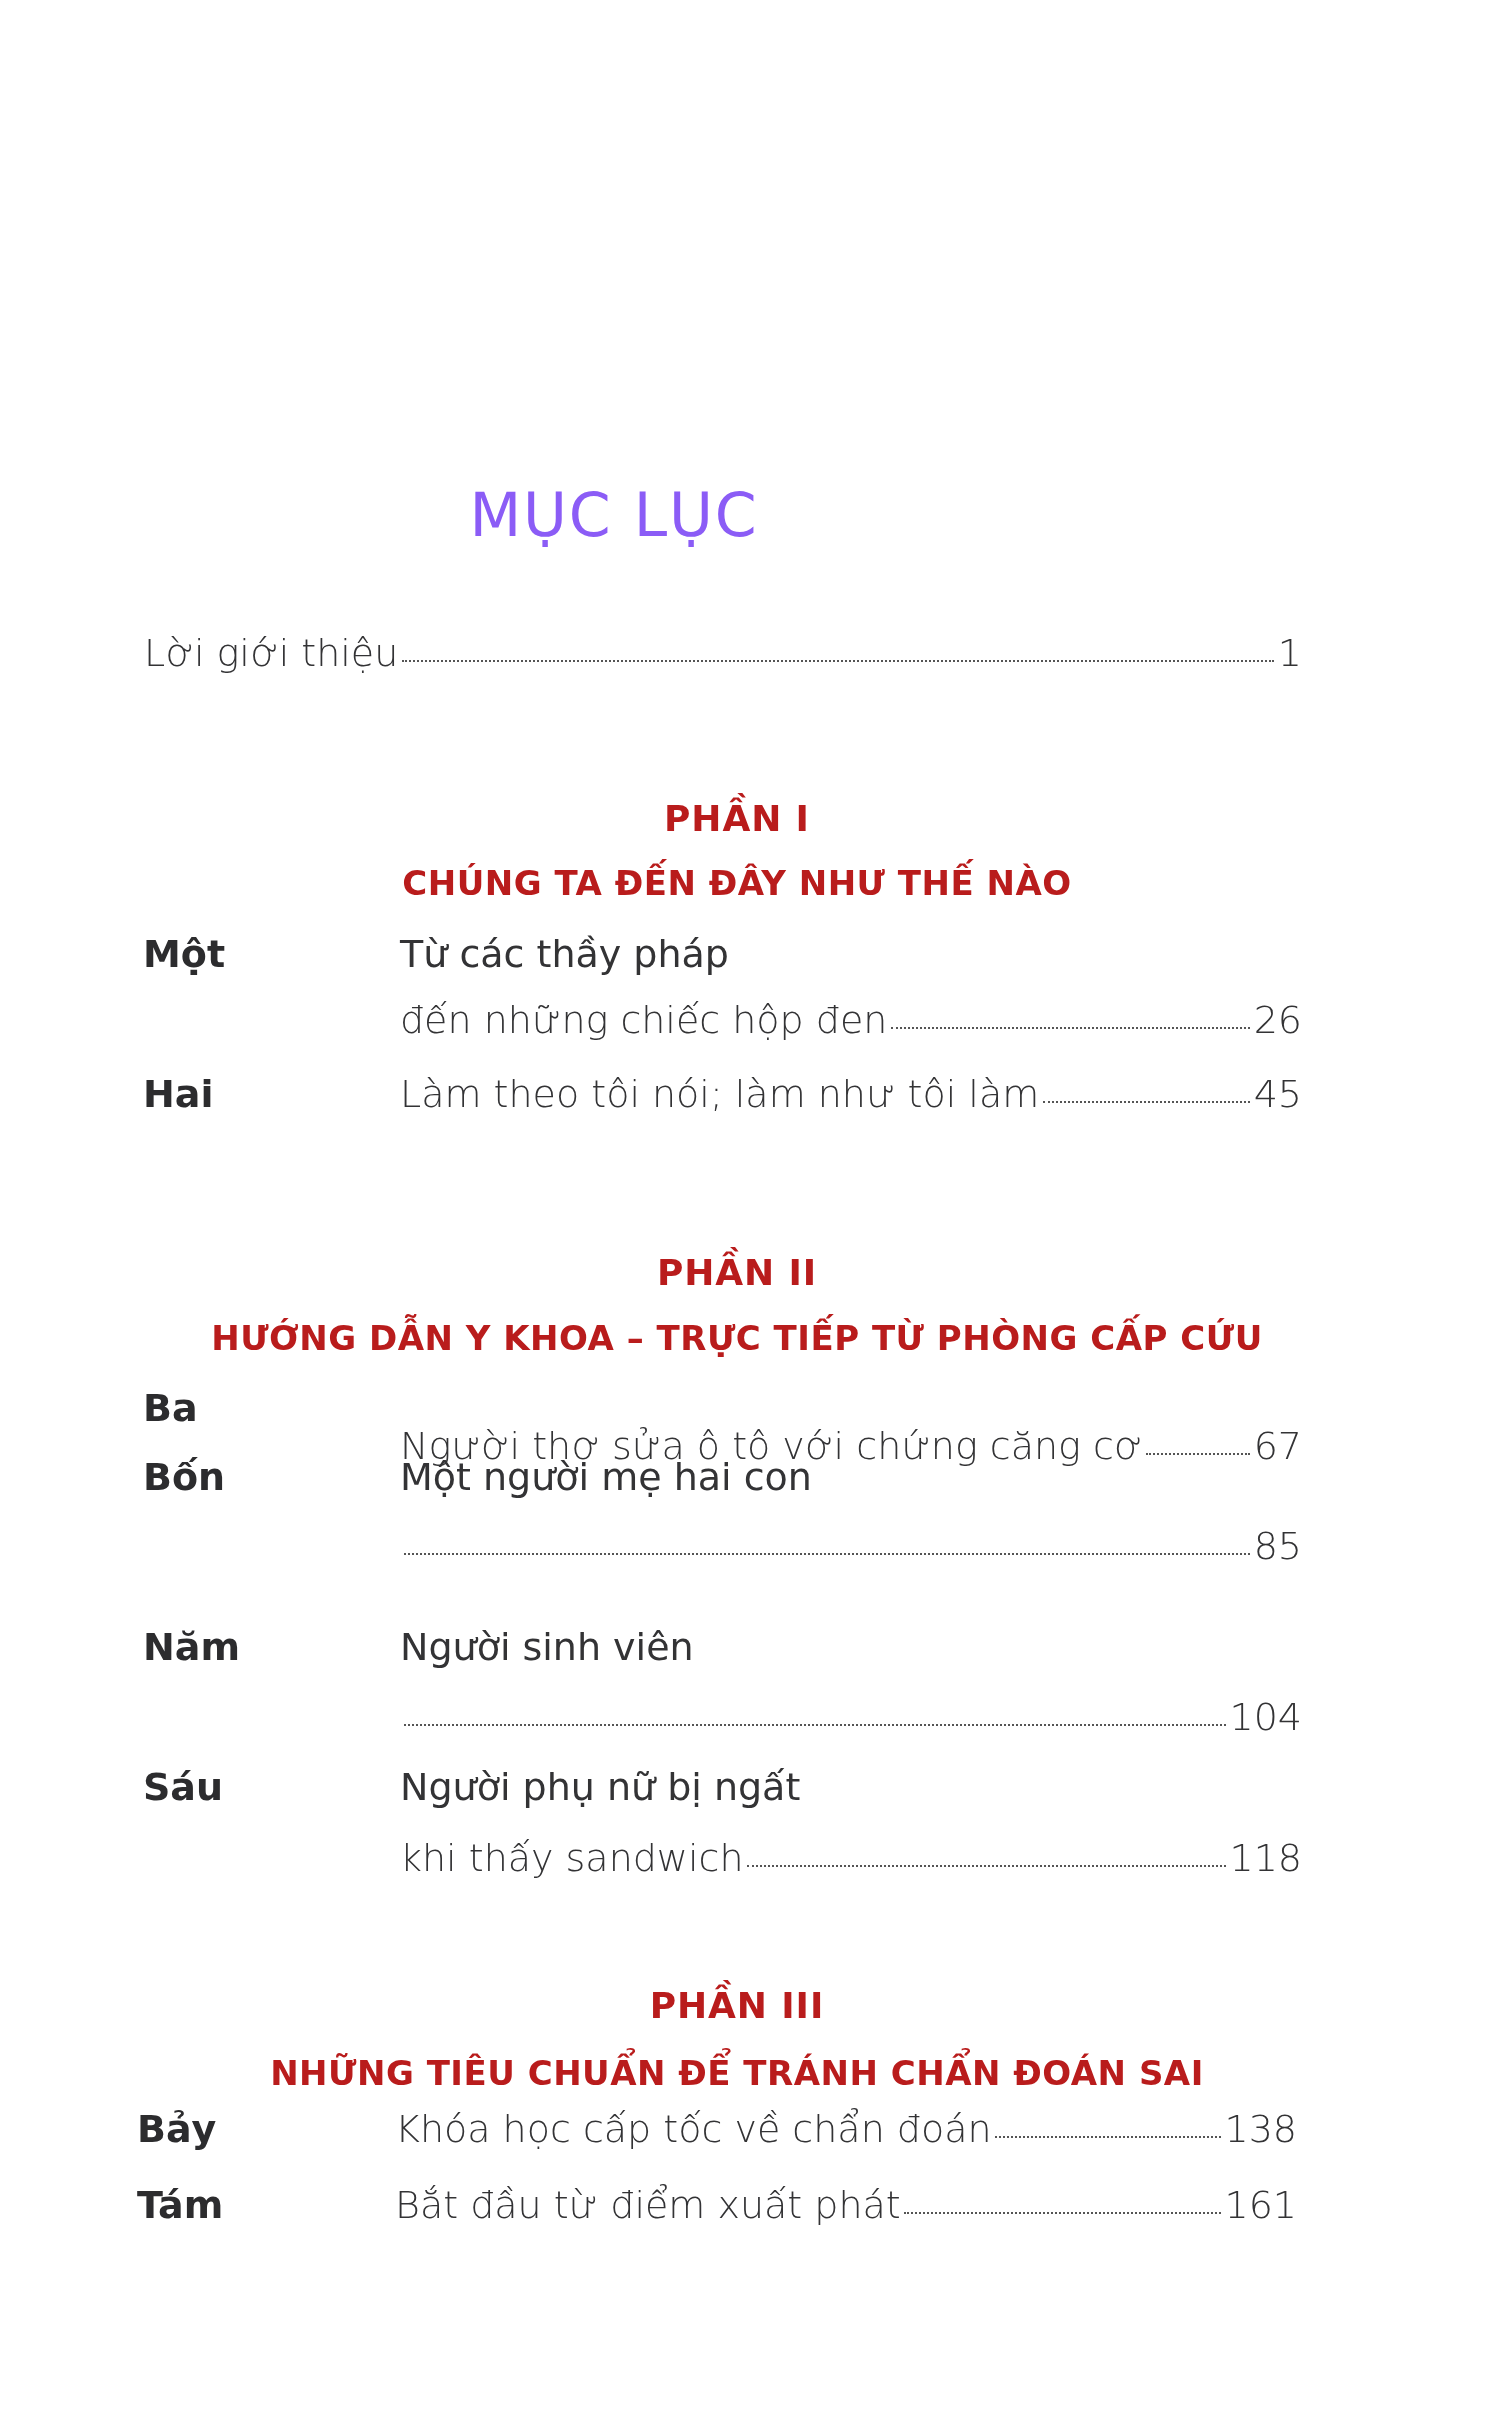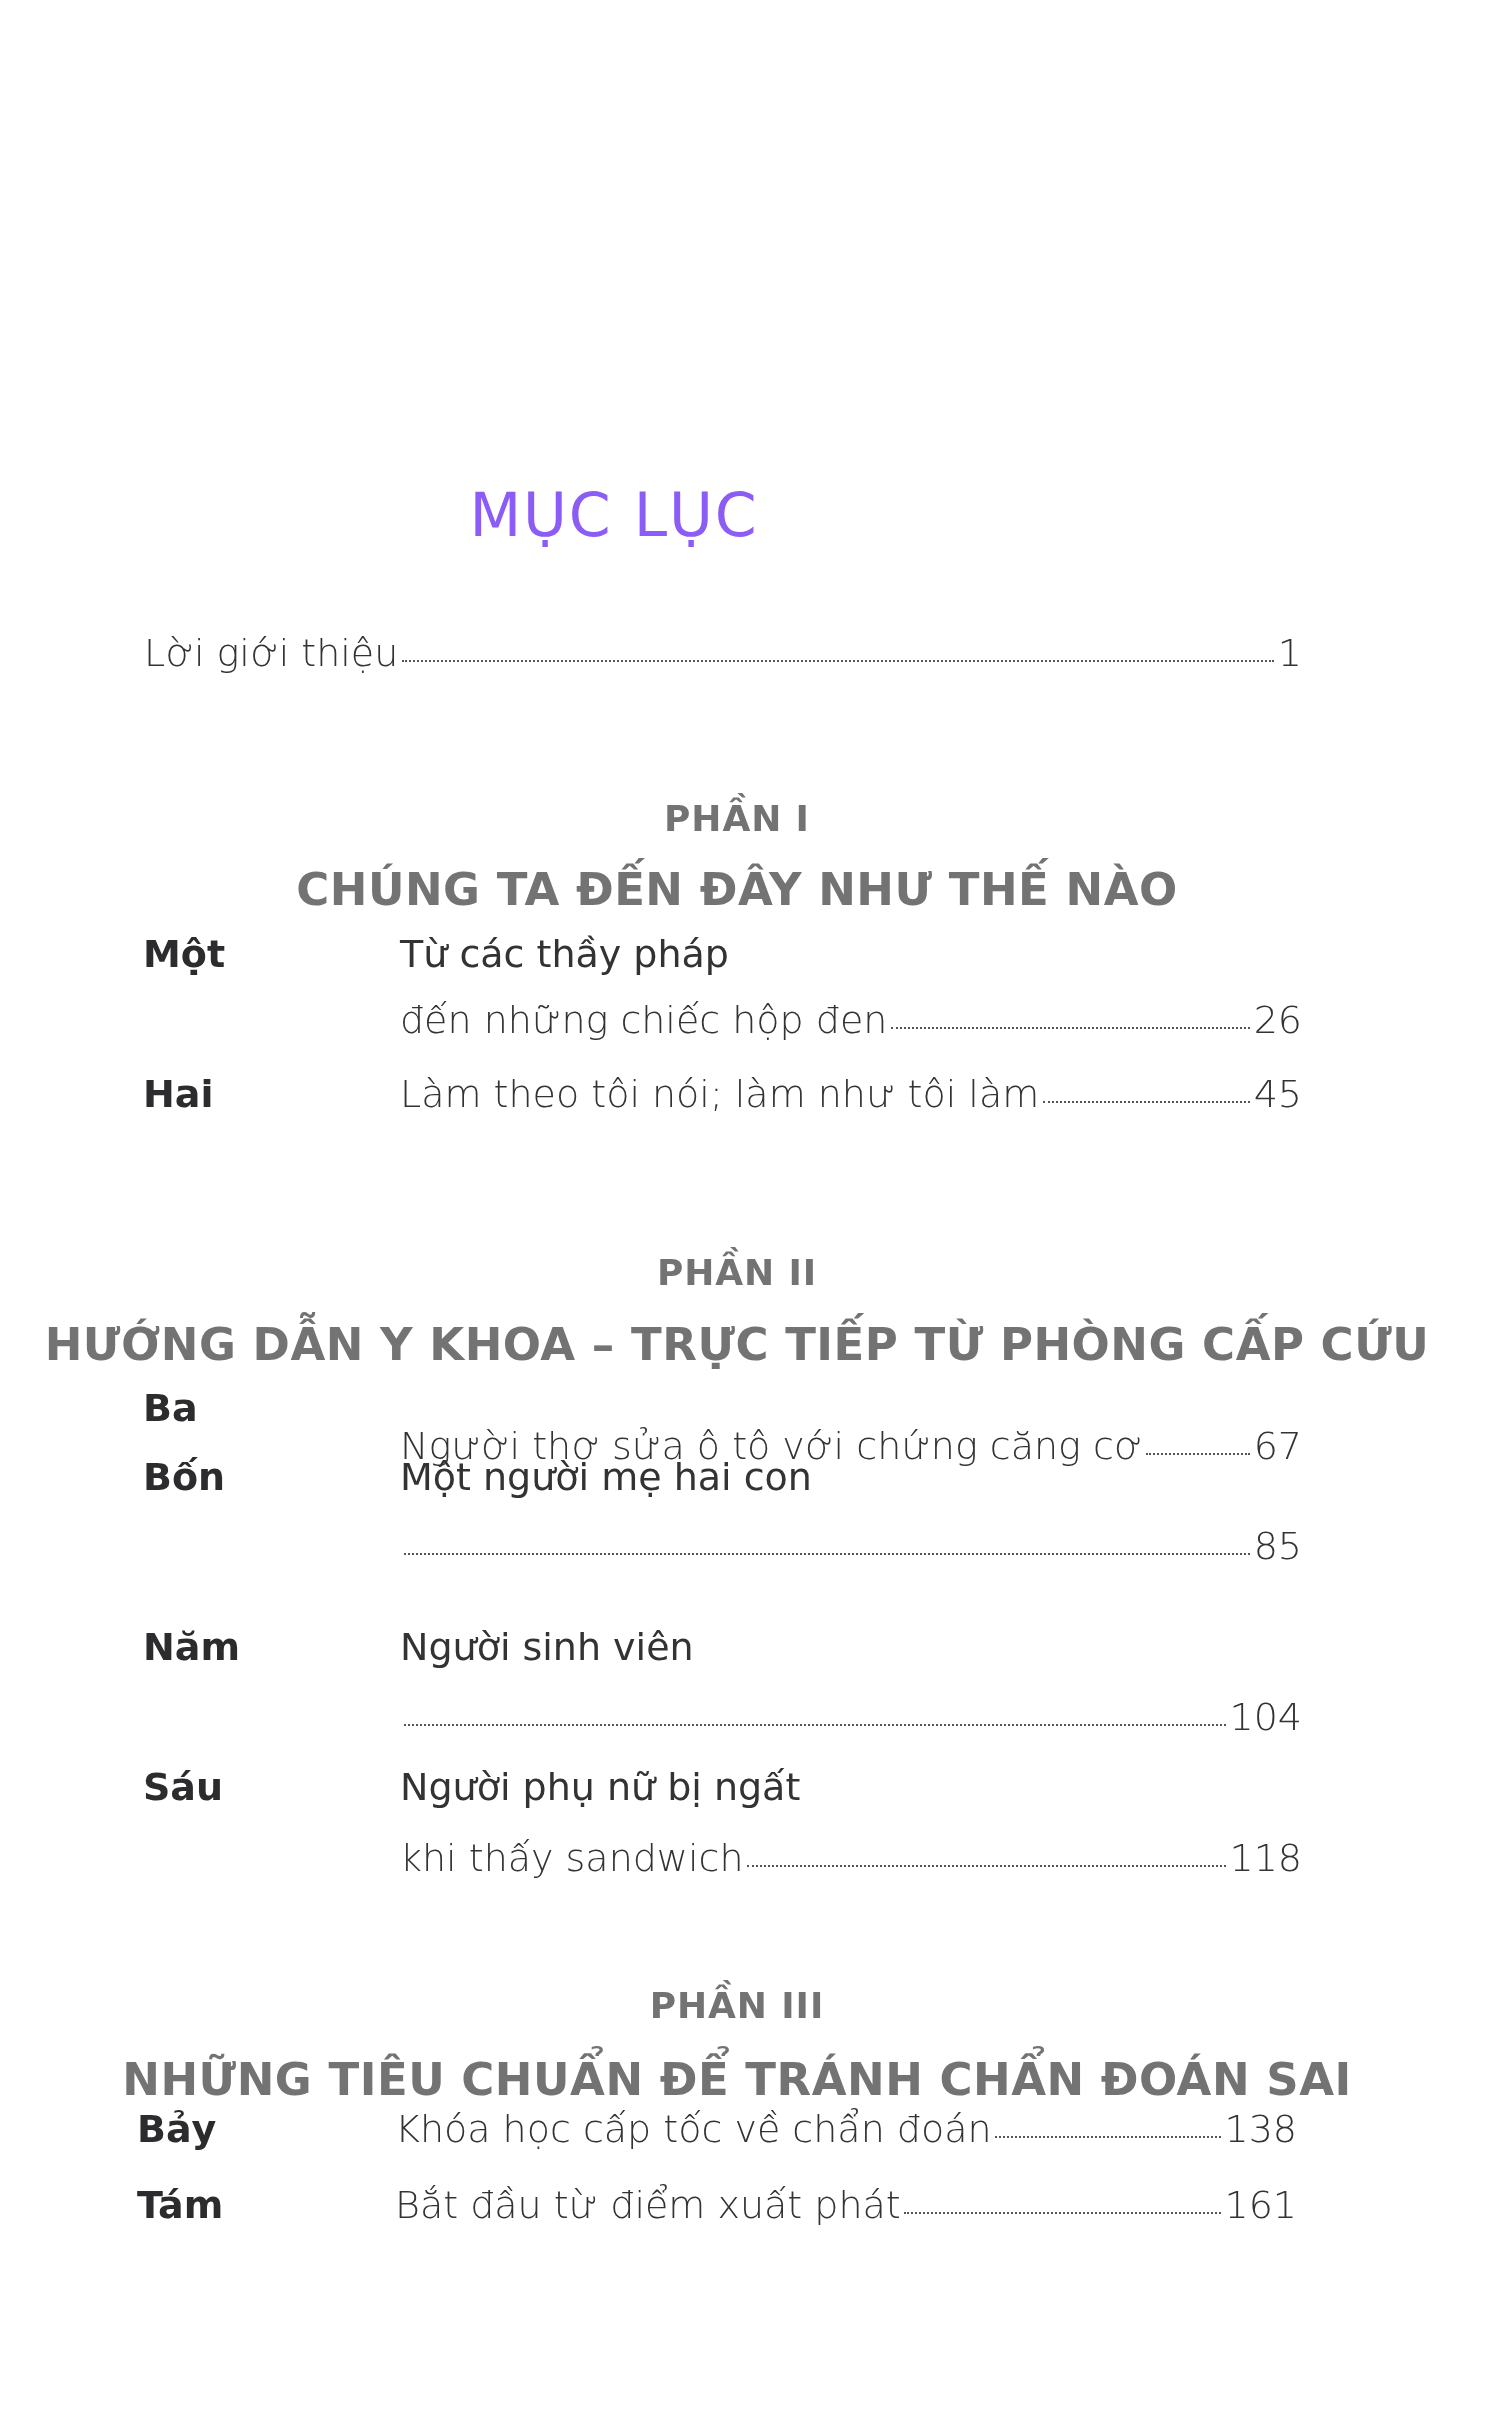--- a/index.html
+++ b/index.html
@@ -6,24 +6,24 @@
   body {
     width:1506px; height:2411px; background:#ffffff; position:relative; overflow:hidden;
     font-family: "DejaVu Sans", "Liberation Sans", sans-serif; color:#2b2b2d;
   }
   .abs { position:absolute; white-space:nowrap; }
   .title {
     left:0; width:1196px; text-align:center; top:480px;
     font-size:60px; letter-spacing:1.9px; font-weight:400; color:#8b5cf6;padding-left:16px;
   }
   .part-num, .part-sub {
-    left:0; width:1474px; text-align:center; font-weight:700; color:#737373;
+    left:0; width:1474px; text-align:center; font-weight:700; color:#b91c1c;
   }
   .part-num { font-size:36px; letter-spacing:0.9px; }
-  .part-sub { font-size:45px; letter-spacing:0.5px; }
+  .part-sub { font-size:34px; letter-spacing:0.5px; }
   .label { left:143px; font-size:38px; font-weight:700; color:#2c2c2e; }
   .row {
     position:absolute; left:400px; width:902px; display:flex; align-items:baseline;
     font-size:38px; color:#333335; font-weight:300; height:49px;
   }
   .row.first { left:144px; width:1158px; }
   .row .text { white-space:nowrap; flex:0 0 auto; }
   .row .dots {
     flex:1 1 auto; margin:0 3.8px; border-bottom:2.8px dotted #555; height:0;
     position:relative; top:-3.8px; min-width:19px;

